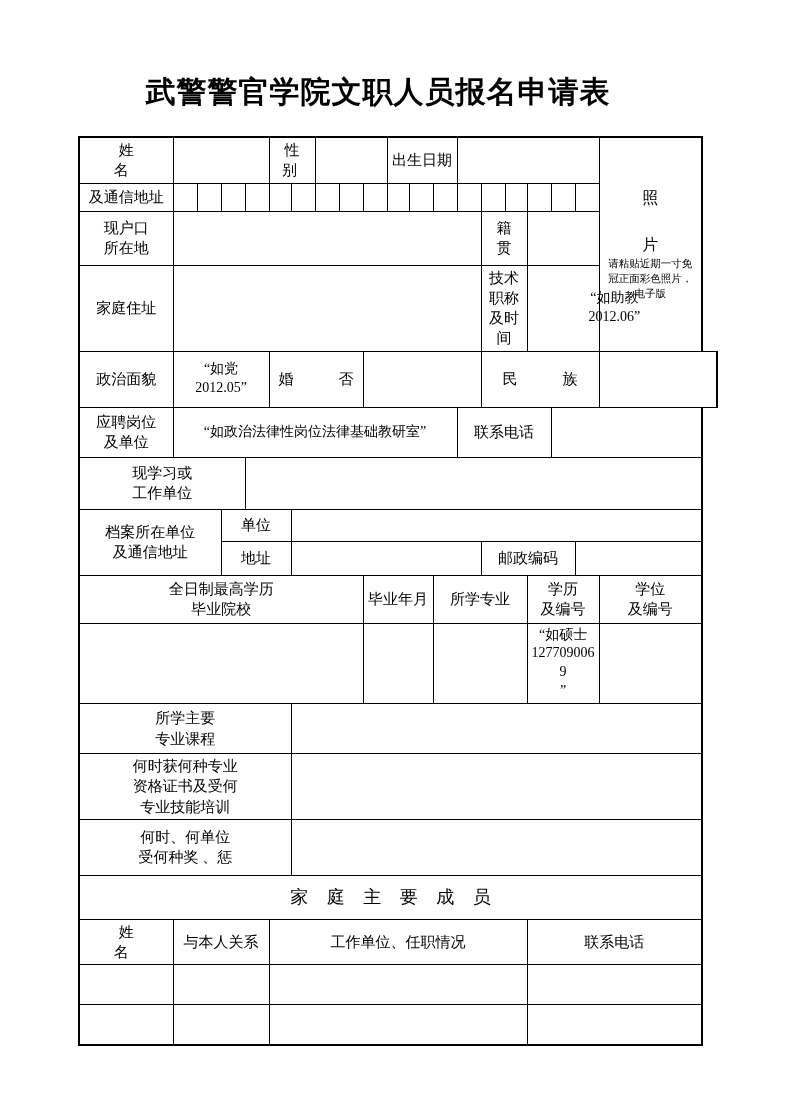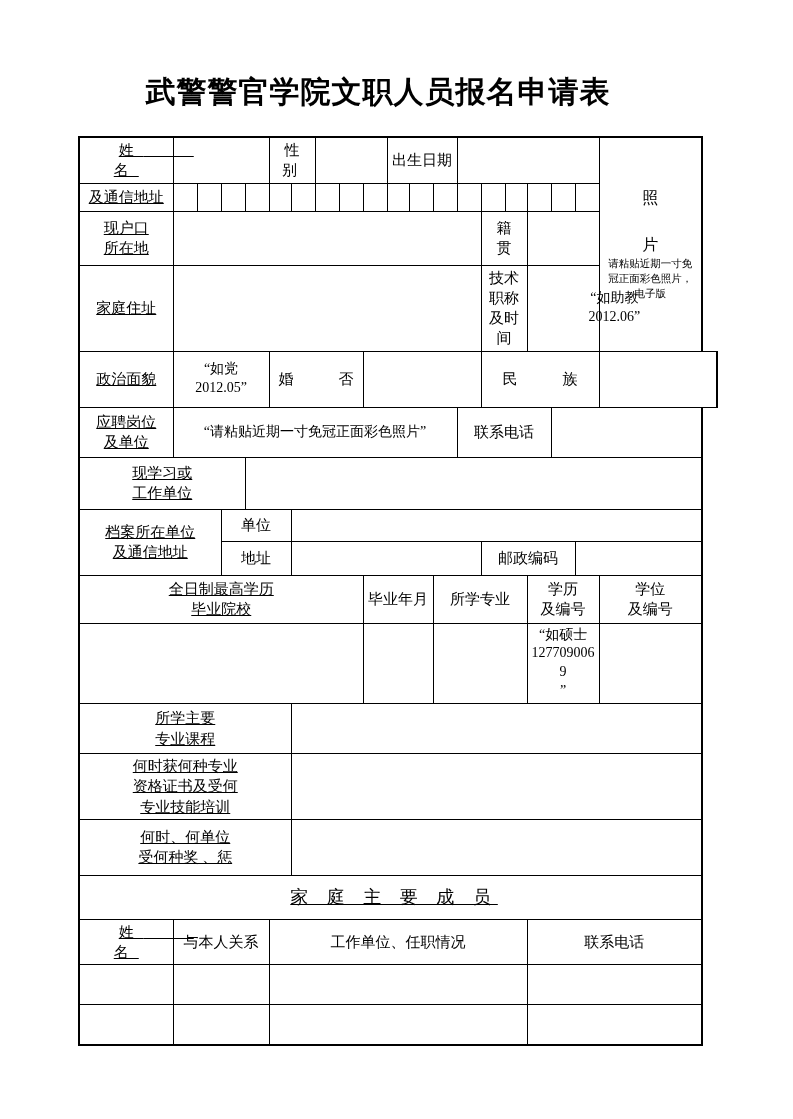--- a/index.html
+++ b/index.html
@@ -44,21 +44,21 @@
   }
   table.form td {
     border: 1px solid #000000;
     padding: 2px 3px;
     text-align: center;
     vertical-align: middle;
     line-height: 1.35;
     word-break: break-all;
   }
   .outer-top    { border-top-width: 2px !important; }
-  .outer-left   { border-left-width: 2px !important; text-decoration: underline; }
+  .outer-left   { border-left-width: 2px !important; }
   .outer-right  { border-right-width: 2px !important; }
   .outer-bottom { border-bottom-width: 2px !important; }
 
   .lbl { font-size: 15px; }
   .sp2 { letter-spacing: 10px; text-indent: 10px; }
   .sp1 { letter-spacing: 5px; text-indent: 5px; }
   .val { font-size: 14px; }
   .idcell { padding: 0; }
   .photo-big { font-size: 16px; line-height: 2.2; }
   .photo-note {
@@ -179,21 +179,21 @@
       <td class="val blank" colspan="5"></td>
       <td class="lbl sp1" colspan="5">民　　族</td>
       <td class="val blank outer-right" colspan="2"></td>
     </tr>
 
     <tr style="height:50px">
       <td class="lbl outer-left">
         <div>应聘岗位</div>
         <div>及单位</div>
       </td>
-      <td class="quote" colspan="12">“请粘贴近期一寸免冠正面彩色照片”</td>
+      <td class="quote" colspan="12">“如政治法律性岗位法律基础教研室”</td>
       <td class="lbl" colspan="4">联系电话</td>
       <td class="val blank outer-right" colspan="3"></td>
     </tr>
 
     <tr style="height:52px">
       <td class="lbl outer-left" colspan="4">
         <div>现学习或</div>
         <div>工作单位</div>
       </td>
       <td class="val blank outer-right" colspan="16"></td>

